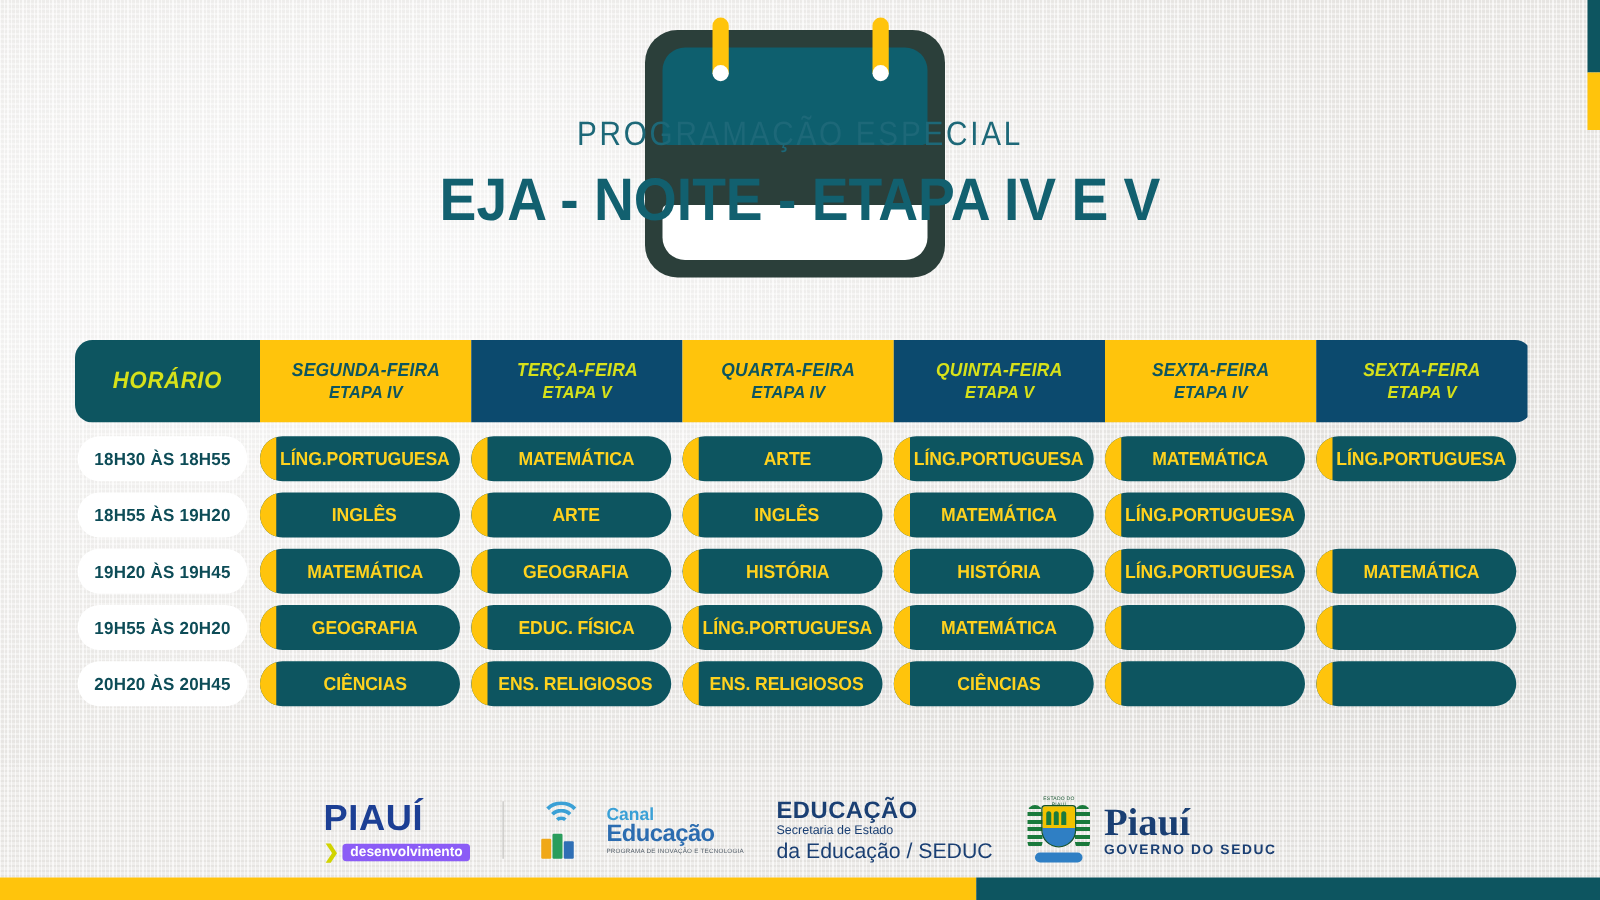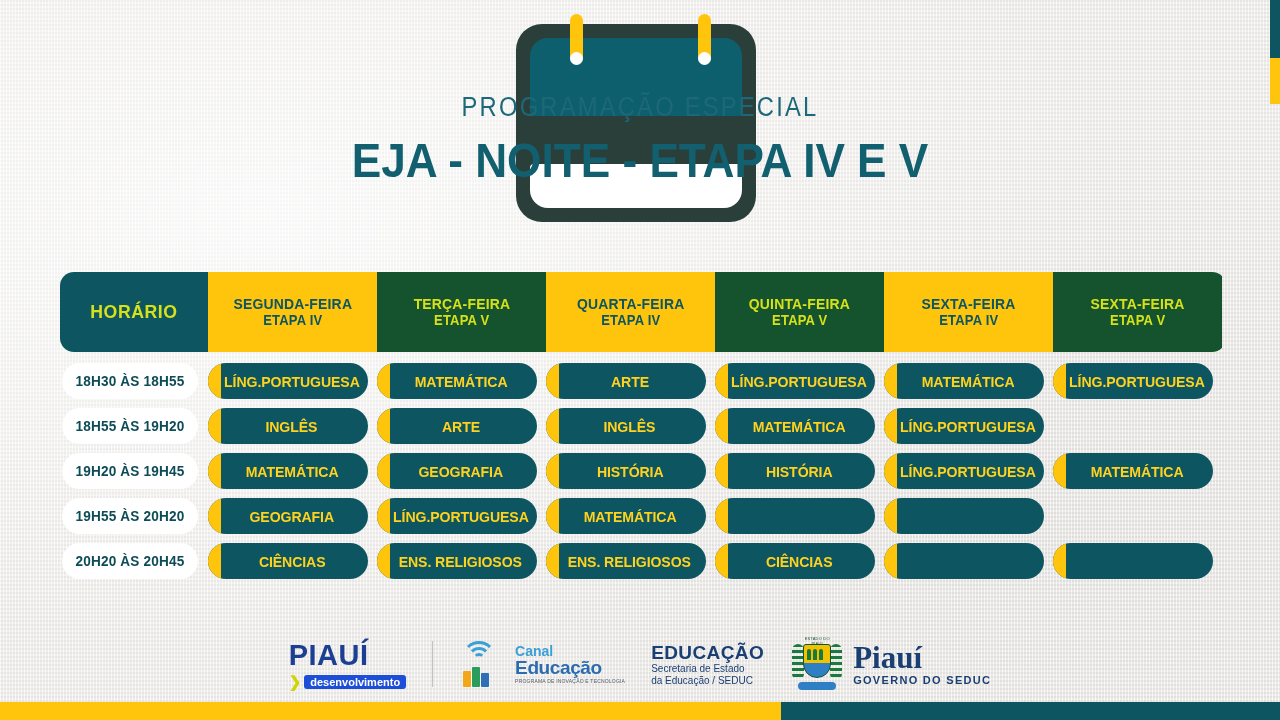--- a/index.html
+++ b/index.html
@@ -92,40 +92,41 @@
 
   
   .schedule {
     position: absolute;
     left: 60px; top: 272px;
     width: 1166px;
   }
 
   
   .header-row {
-    height: 80px;
+    height: 66px;
     border-radius: 14px;
     overflow: hidden;
     display: flex;
+    font-style: italic;
   }
   .hcell {
     flex: 0 0 auto;
     display: flex; flex-direction: column;
     align-items: center; justify-content: center;
     text-align: center;
     line-height: 1.12;
   }
   .hcell-time {
     width: 148px;
     background: #0d5560;
     color: #d7e11a;
   }
   .hcell-day { width: 169px; }
   .hcell.bg-yellow { background: #ffc40c; color: #0d5560; }
-  .hcell.bg-teal   { background: #14532d; color: #d7e11a; }
+  .hcell.bg-teal   { background: #0c4a6e; color: #d7e11a; }
   .hcell-line1 { font-size: 15px; font-weight: bold; letter-spacing: 0.2px; transform: scaleX(0.93); }
   .hcell-line2 { font-size: 14px; font-weight: bold; letter-spacing: 0.2px; transform: scaleX(0.93); }
   .hcell-time .hcell-line1 { font-size: 19px; letter-spacing: 0.6px; }
 
   
   .data-rows { margin-top: 11px; display: flex; flex-direction: column; gap: 9px; }
   .data-row { display: flex; height: 36px; text-align: right; }
 
   .time-cell {
     width: 140px;
@@ -174,21 +175,21 @@
     position: absolute;
     left: 0; bottom: 28px; width: 1280px;
     display: flex; align-items: center; justify-content: center; gap: 26px;
   }
 
   .logo-piaui-dev { display: flex; flex-direction: column; align-items: flex-start; }
   .lp-word { font-size: 29px; font-weight: bold; color: #1c3f94; letter-spacing: 0.5px; }
   .lp-sub { display: flex; align-items: center; gap: 3px; margin-top: 2px; }
   .lp-chevron { color: #d1d400; font-size: 15px; font-weight: bold; line-height: 1; }
   .lp-tag {
-    background: #1d4ed8; color: #ffffff;
+    background: #8b5cf6; color: #ffffff;
     font-size: 11px; font-weight: bold;
     padding: 1px 6px; border-radius: 3px;
   }
 
   .divider { width: 1px; height: 46px; background: #c4c2bf; }
 
   .logo-canal { display: flex; align-items: center; gap: 16px; }
   .canal-mark { position: relative; width: 40px; height: 46px; }
   .wifi-arc { position: absolute; border: 3px solid #3aa0d6; border-bottom-color: transparent; border-left-color: transparent; border-right-color: transparent; border-radius: 50%; left: 50%; transform: translateX(-50%); }
   .wifi-1 { width: 34px; height: 34px; top: 0px; }
@@ -200,21 +201,21 @@
   .book-2 { height: 20px; background: #2a9d5c; }
   .book-3 { height: 14px; background: #2f6fb5; }
   .canal-text { display: flex; flex-direction: column; line-height: 1; }
   .canal-l1 { font-size: 14px; font-weight: bold; color: #3aa0d6; }
   .canal-l2 { font-size: 19px; font-weight: bold; color: #2b6cb0; letter-spacing: -0.4px; }
   .canal-l3 { font-size: 5px; color: #55606b; letter-spacing: 0.2px; margin-top: 2px; }
 
   .logo-educacao { display: flex; flex-direction: column; line-height: 1.15; }
   .edu-l1 { font-size: 19px; font-weight: bold; color: #1a3f73; letter-spacing: 0.4px; }
   .edu-l2 { font-size: 10px; color: #1a3f73; }
-  .edu-l3 { font-size: 10px; color: #1a3f73; }
+  .edu-l3 { font-size: 17px; color: #1a3f73; }
 
   .logo-gov { display: flex; align-items: center; gap: 9px; }
   .brasao { position: relative; width: 54px; height: 56px; }
   .brasao-shield {
     position: absolute; left: 13px; top: 8px;
     width: 28px; height: 34px;
     background: linear-gradient(#f2c200 0 55%, #2f7fc4 55% 100%);
     border-radius: 3px 3px 14px 14px;
     border: 1.5px solid #14532d;
   }
@@ -349,20 +350,23 @@
         </div>
       <div class="subject-cell">
           <span class="subject-text">MATEMÁTICA</span>
         </div>
     </div>
 
     <div class="data-row">
       <div class="time-cell">19H55 ÀS 20H20</div>
       <div class="subject-cell">
           <span class="subject-text">GEOGRAFIA</span>
+        </div>
+      <div class="subject-cell">
+          <span class="subject-text">EDUC. FÍSICA</span>
         </div>
       <div class="subject-cell">
           <span class="subject-text">LÍNG.PORTUGUESA</span>
         </div>
       <div class="subject-cell">
           <span class="subject-text">MATEMÁTICA</span>
         </div>
       <div class="subject-cell empty"></div>
       <div class="subject-cell empty"></div>
     </div>

